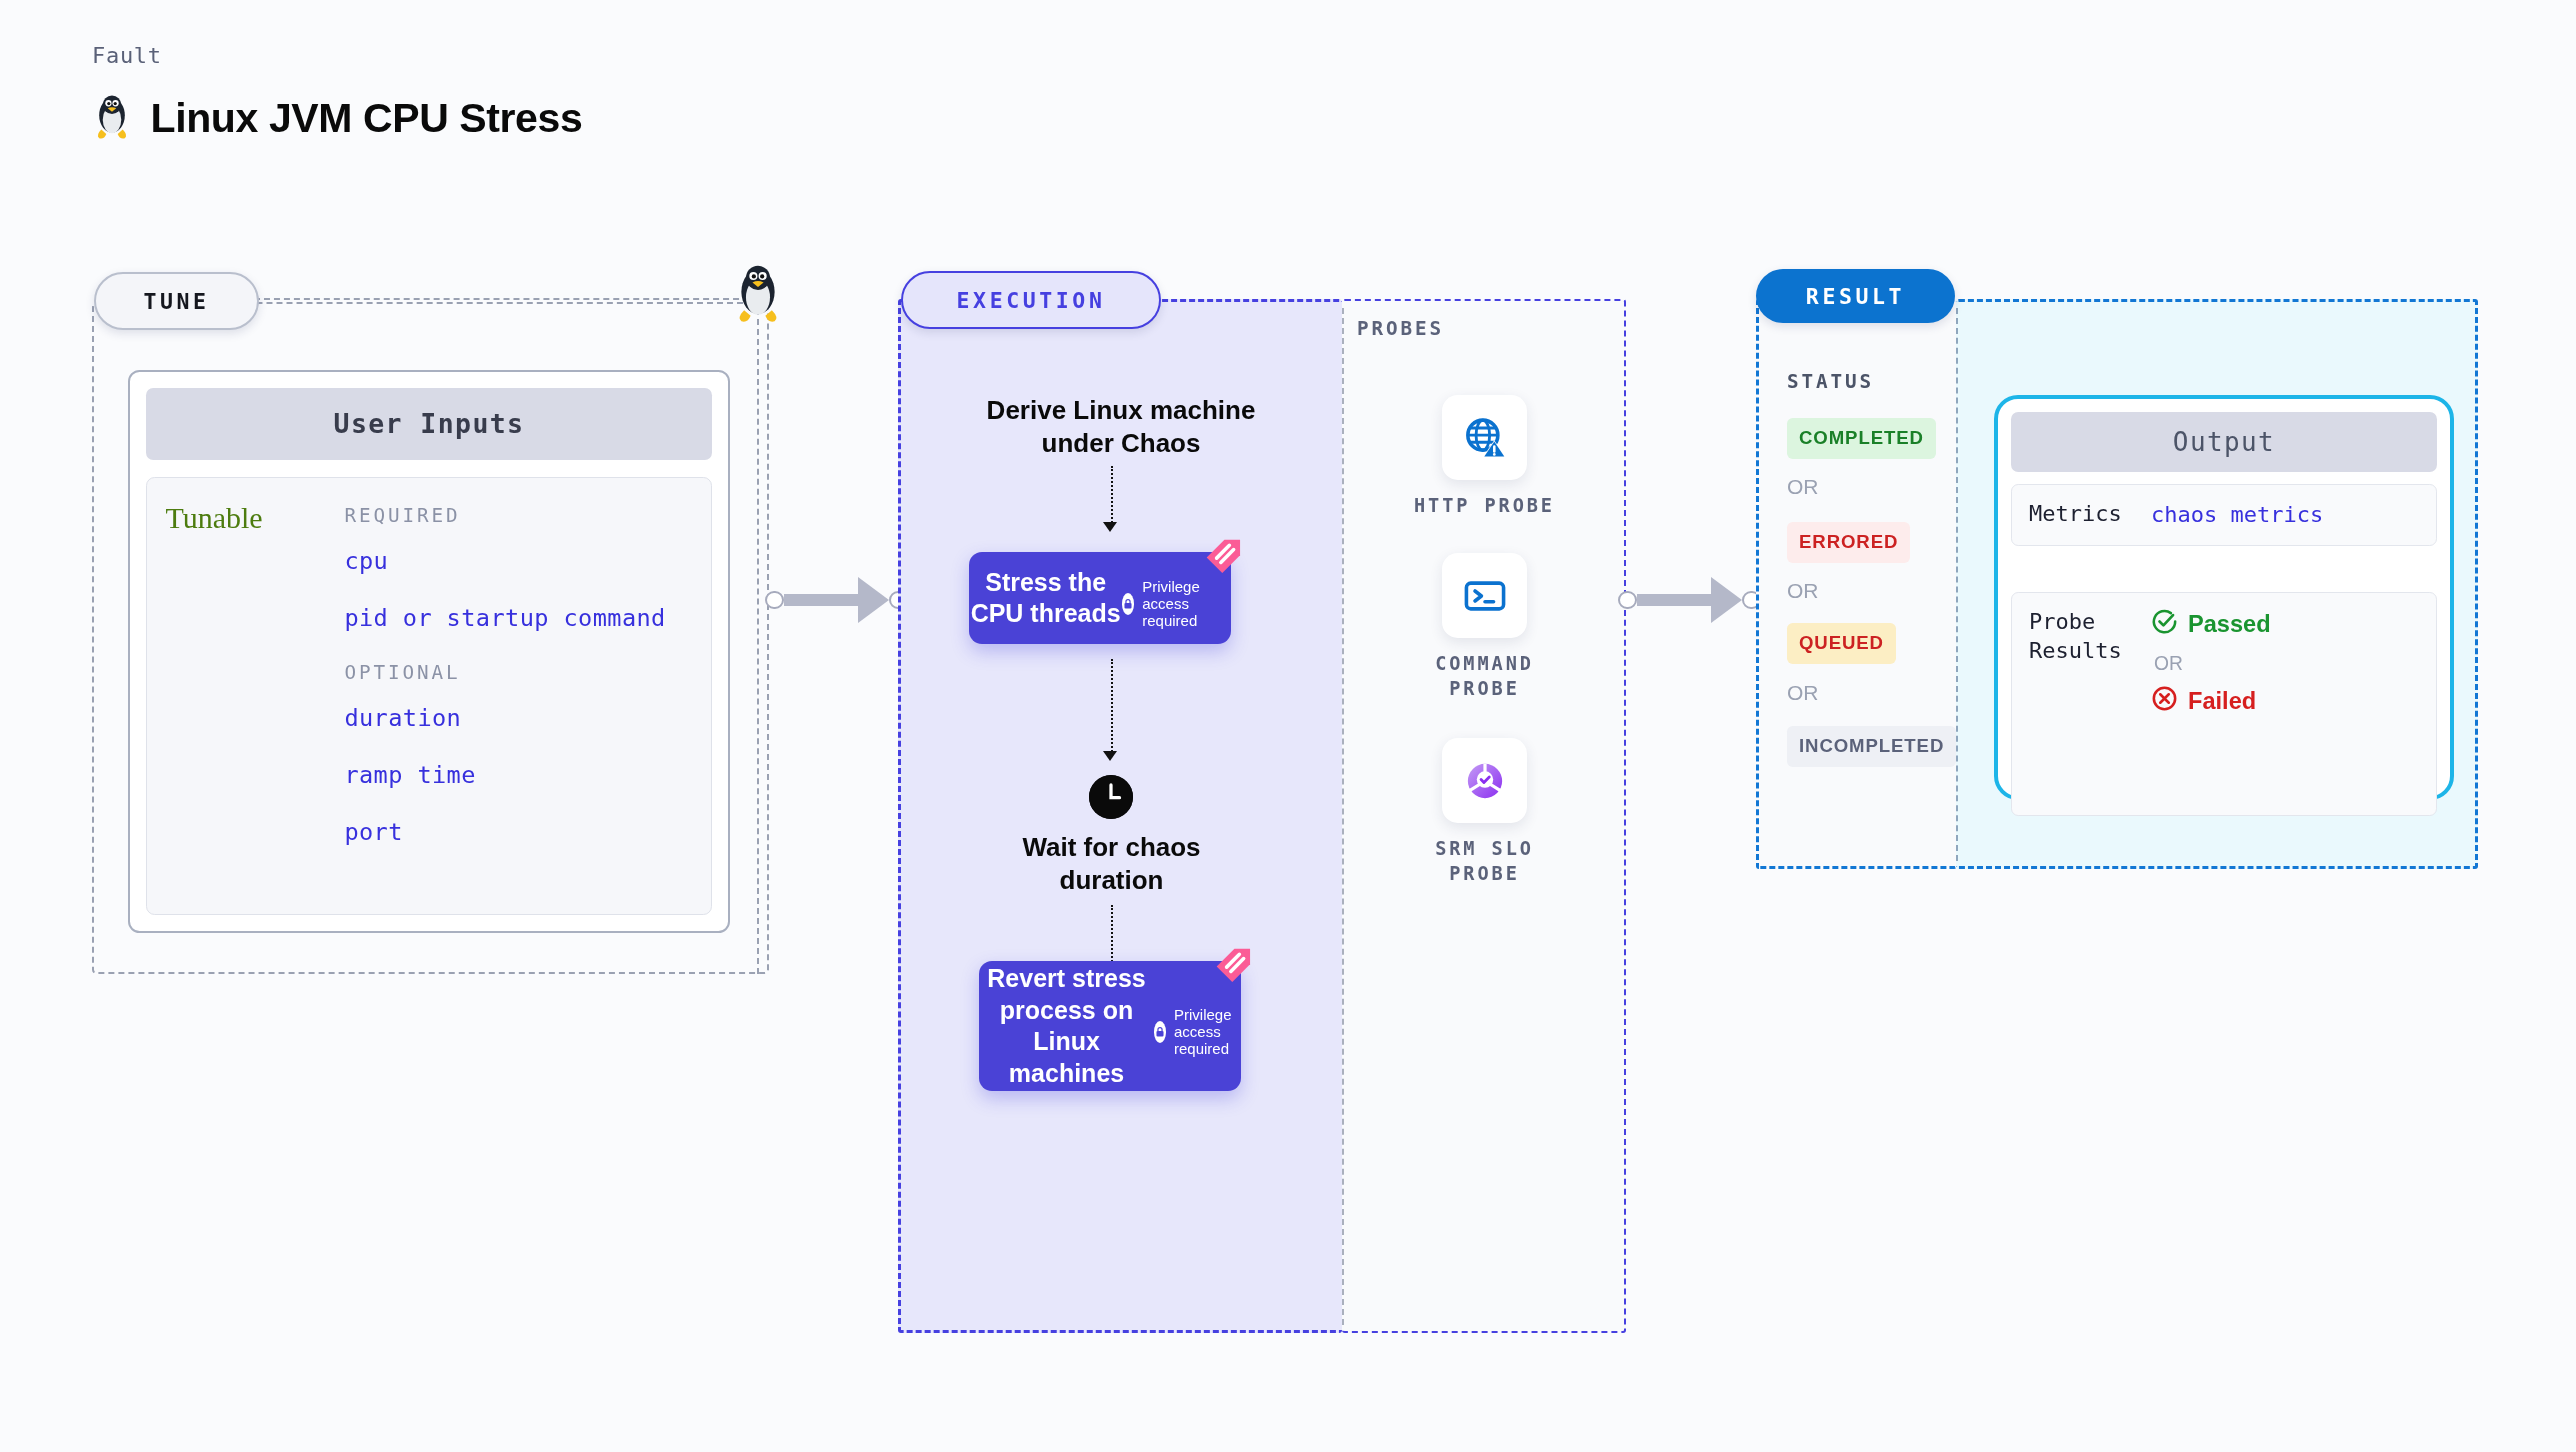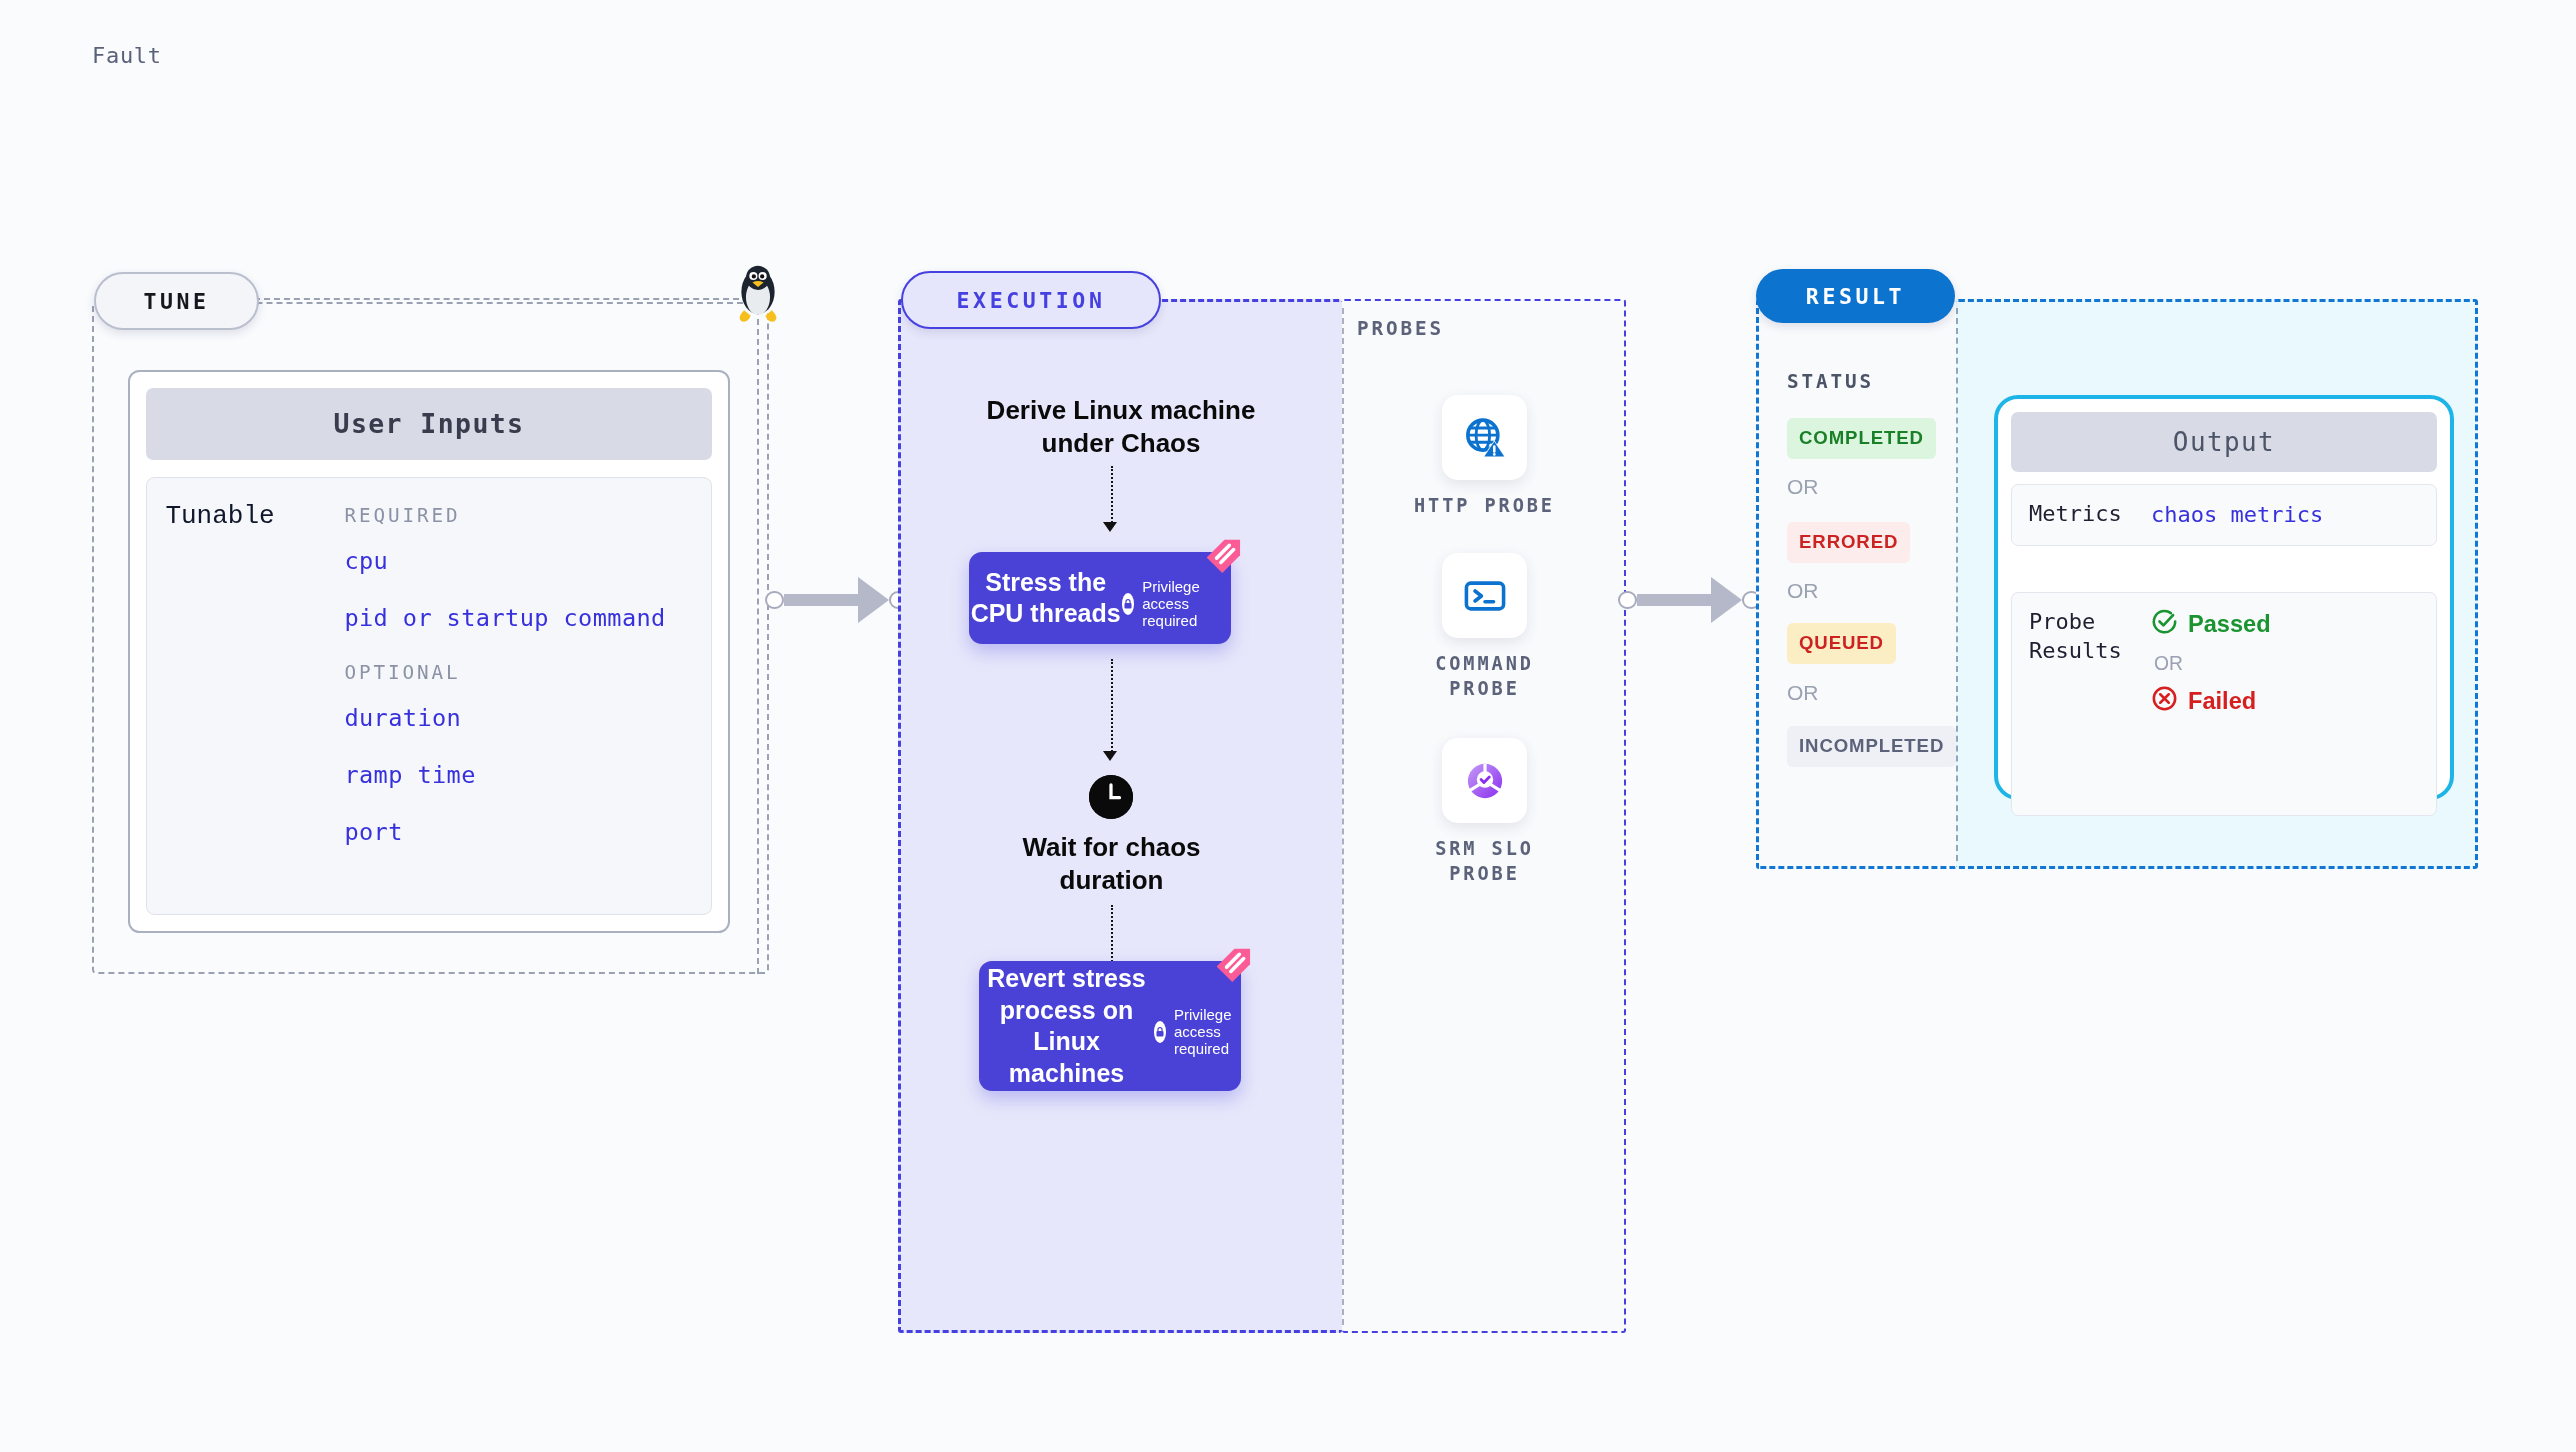--- a/index.html
+++ b/index.html
@@ -38,22 +38,22 @@
   .card{position:absolute;box-sizing:border-box;background:#fff;
     border:2.1px solid #a9b0c0;border-radius:11.5px;}
   #userinputs-card{left:128px;top:370px;width:602px;height:563px;padding:15.8px;}
   #userinputs-head{height:72px;background:#d8dae6;border-radius:7.2px;
     display:flex;align-items:center;justify-content:center;
     font-family:"DejaVu Sans Mono","Liberation Mono",monospace;
     font-size:26.5px;font-weight:bold;color:#383c4c;letter-spacing:1.4px;}
   #tunable-box{margin-top:17px;height:438px;box-sizing:border-box;
     border:1.4px solid #dfe2ea;border-radius:8.6px;background:#f6f7fa;
     display:flex;padding:23px 18.6px;}
-  #tunable-label{font-family:Liberation Mono, monospace;
-    font-size:26px;color:#0f172a;width:179px;flex:none;}
+  #tunable-label{font-family:Liberation Serif, serif;
+    font-size:30px;color:#4d7c0f;width:179px;flex:none;}
   #tunable-list{flex:1;padding-top:2.9px;}
   .tun-group{font-family:"DejaVu Sans Mono","Liberation Mono",monospace;
     font-size:19.3px;color:#8b92a6;letter-spacing:2.9px;margin-bottom:20px;}
   .tun-item{font-family:"DejaVu Sans Mono","Liberation Mono",monospace;
     font-size:23.6px;color:#3730dd;margin-bottom:29px;letter-spacing:0.4px;}
 
   
   #exec-panel{left:898px;top:299px;width:444px;height:1034px;
     background:#e7e7fb;border:3.6px dashed #4640e0;border-right:none;
     border-radius:2.9px;}
@@ -137,20 +137,37 @@
   .conn .head{width:0;height:0;border-top:23px solid transparent;
     border-bottom:23px solid transparent;border-left:31.5px solid #b4b8c9;flex:none;}
   #conn1{left:765px;top:577px;width:143px;}
   #conn2{left:1618px;top:577px;width:143px;}
 </style>
 </head>
 <body>
 
 <div id="header">
   <div id="fault-label">Fault</div>
+  <div id="title-row">
+    <span>
+      <svg width="40" height="47" viewBox="0 0 56 66">
+        <ellipse cx="28" cy="30" rx="18" ry="24" fill="#1c2430"></ellipse>
+        <ellipse cx="28" cy="36" rx="13" ry="19" fill="#e9ecef"></ellipse>
+        <circle cx="28" cy="15" r="13" fill="#1c2430"></circle>
+        <circle cx="23" cy="13" r="4.4" fill="#fff"></circle>
+          <circle cx="33" cy="13" r="4.4" fill="#fff"></circle>
+        <circle cx="23.5" cy="13.5" r="2.3" fill="#111"></circle>
+          <circle cx="32.5" cy="13.5" r="2.3" fill="#111"></circle>
+        <path d="M22 20 L28 25 L34 20 Q28 17 22 20Z" fill="#f6bf1d"></path>
+        <path d="M13 50 Q5 58 10 62 Q17 64 20 56Z" fill="#f6bf1d"></path>
+        <path d="M43 50 Q51 58 46 62 Q39 64 36 56Z" fill="#f6bf1d"></path>
+      </svg>
+    </span>
+    <span id="page-title">Linux JVM CPU Stress</span>
+  </div>
 </div>
 
 <div class="panel" id="tune-panel"></div>
 <div id="tune-dash"></div>
 <div id="tux-line"></div>
 <div class="badge-pill" id="tune-badge">TUNE</div>
 
 <div id="tux-on-line">
   <svg width="52" height="61" viewBox="0 0 56 66">
     <ellipse cx="28" cy="30" rx="18" ry="24" fill="#1c2430"></ellipse>

